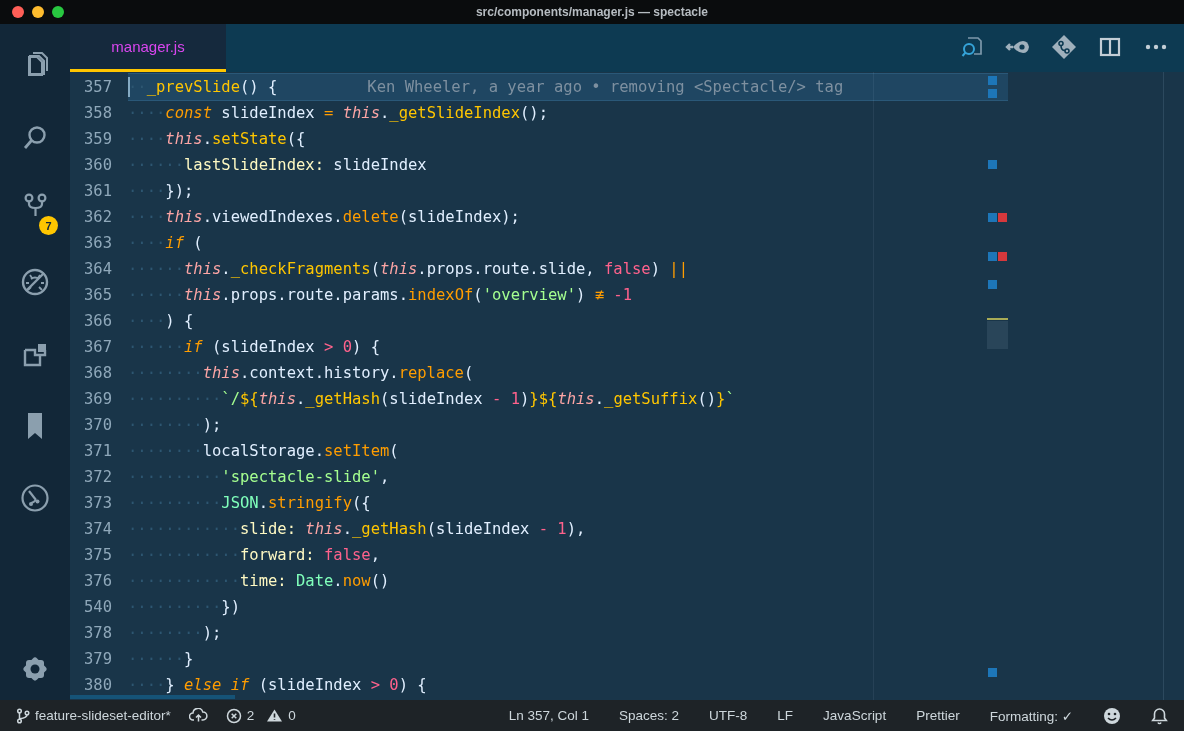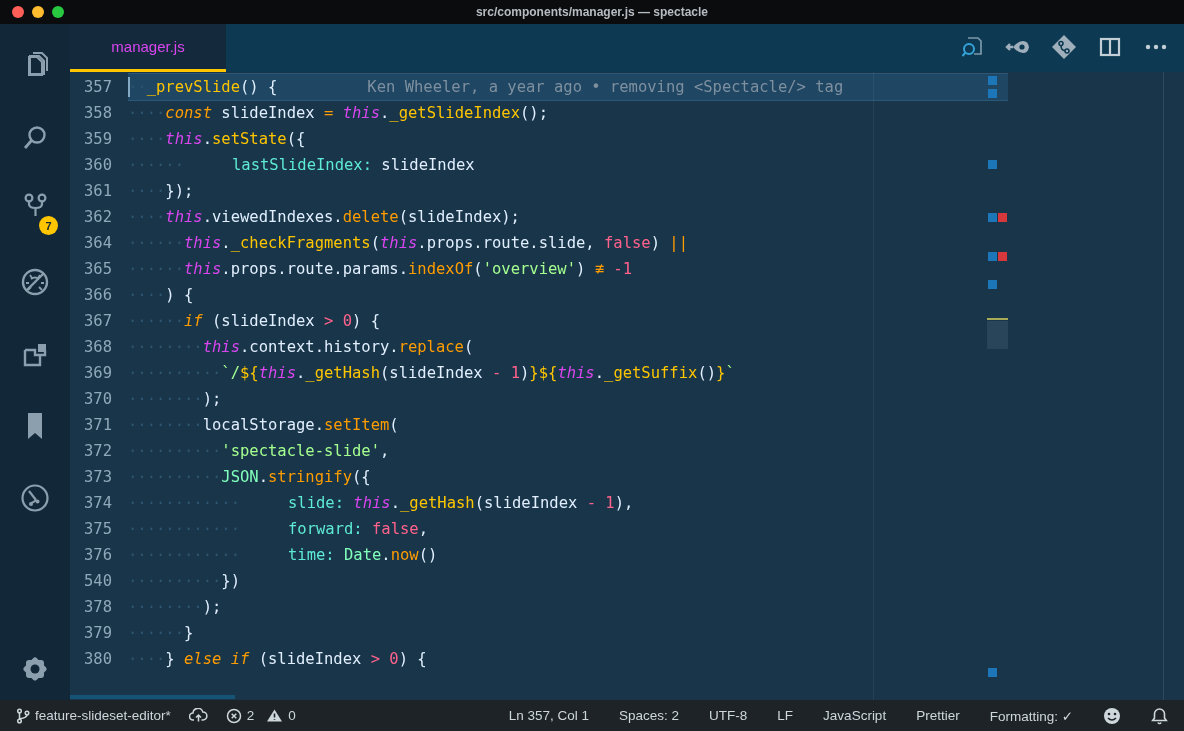--- a/index.html
+++ b/index.html
@@ -38,25 +38,25 @@
   .gutter { width:42px; text-align:right; color:#8fa8ba; flex:none; }
   .codeln { flex:1; margin-left:16px; position:relative; }
   .row.current .codeln { background:#1f4662; box-shadow:0 -1px 0 #2a5878, 0 1px 0 #2a5878; }
   .caret { position:absolute; left:0; top:3px; width:2px; height:20px; background:#9ec3dc; opacity:.8; }
 
   .tk-pl { color:#e1efff; }
   .tk-fn { color:#ffc600; }
   .tk-kw { color:#ff9d00; font-style:italic; }
   .tk-op { color:#ff9d00; }
   .tk-bi { color:#ff9d00; }
-  .tk-th { color:#d946ef; font-style:italic; }
+  .tk-th { color:#fca5a5; font-style:italic; }
   .tk-num { color:#ff628c; }
   .tk-str { color:#a5ff90; }
   .tk-cls { color:#80ffbb; }
-  .tk-key { color:#5eead4;margin-left:48px; }
+  .tk-key { color:#fef9c3; }
   .tk-ws { color:#2d5671; }
   .tk-gl { color:#7e90a0; margin-left:90px; }
 
   .ruler { position:absolute; top:0; height:628px; width:1px; background:rgba(190,220,245,0.08); }
   .ruler.r80 { left:803px; } .ruler.r110 { left:1093px; background:rgba(190,220,245,0.12); }
 
   .overview { position:absolute; right:0; top:0; width:21px; height:628px; }
   .ov-mark { position:absolute; width:9px; height:9px; }
   .ov-blue { left:1px; background:#1d76b8; }
   .ov-red { left:11px; background:#d6383c; }
@@ -187,20 +187,21 @@
 </div>
 
 <div class="editor">
   <div id="code-lines">
       <div class="row current"><div class="gutter">357</div><div class="codeln"><span class="caret"></span><span class="tk-ws">··</span><span class="tk-fn">_prevSlide</span><span class="tk-pl">() {</span><span class="tk-gl">Ken Wheeler, a year ago • removing &lt;Spectacle/&gt; tag</span></div></div>
       <div class="row"><div class="gutter">358</div><div class="codeln"><span class="tk-ws">····</span><span class="tk-kw">const</span><span class="tk-pl"> slideIndex </span><span class="tk-op">=</span><span class="tk-pl"> </span><span class="tk-th">this</span><span class="tk-pl">.</span><span class="tk-fn">_getSlideIndex</span><span class="tk-pl">();</span></div></div>
       <div class="row"><div class="gutter">359</div><div class="codeln"><span class="tk-ws">····</span><span class="tk-th">this</span><span class="tk-pl">.</span><span class="tk-fn">setState</span><span class="tk-pl">({</span></div></div>
       <div class="row"><div class="gutter">360</div><div class="codeln"><span class="tk-ws">······</span><span class="tk-key">lastSlideIndex:</span><span class="tk-pl"> slideIndex</span></div></div>
       <div class="row"><div class="gutter">361</div><div class="codeln"><span class="tk-ws">····</span><span class="tk-pl">});</span></div></div>
       <div class="row"><div class="gutter">362</div><div class="codeln"><span class="tk-ws">····</span><span class="tk-th">this</span><span class="tk-pl">.viewedIndexes.</span><span class="tk-bi">delete</span><span class="tk-pl">(slideIndex);</span></div></div>
+      <div class="row"><div class="gutter">363</div><div class="codeln"><span class="tk-ws">····</span><span class="tk-kw">if</span><span class="tk-pl"> (</span></div></div>
       <div class="row"><div class="gutter">364</div><div class="codeln"><span class="tk-ws">······</span><span class="tk-th">this</span><span class="tk-pl">.</span><span class="tk-fn">_checkFragments</span><span class="tk-pl">(</span><span class="tk-th">this</span><span class="tk-pl">.props.route.slide, </span><span class="tk-num">false</span><span class="tk-pl">) </span><span class="tk-op">||</span></div></div>
       <div class="row"><div class="gutter">365</div><div class="codeln"><span class="tk-ws">······</span><span class="tk-th">this</span><span class="tk-pl">.props.route.params.</span><span class="tk-bi">indexOf</span><span class="tk-pl">(</span><span class="tk-str">'overview'</span><span class="tk-pl">) </span><span class="tk-op">≢</span><span class="tk-pl"> </span><span class="tk-num">-1</span></div></div>
       <div class="row"><div class="gutter">366</div><div class="codeln"><span class="tk-ws">····</span><span class="tk-pl">) {</span></div></div>
       <div class="row"><div class="gutter">367</div><div class="codeln"><span class="tk-ws">······</span><span class="tk-kw">if</span><span class="tk-pl"> (slideIndex </span><span class="tk-num">&gt;</span><span class="tk-pl"> </span><span class="tk-num">0</span><span class="tk-pl">) {</span></div></div>
       <div class="row"><div class="gutter">368</div><div class="codeln"><span class="tk-ws">········</span><span class="tk-th">this</span><span class="tk-pl">.context.history.</span><span class="tk-bi">replace</span><span class="tk-pl">(</span></div></div>
       <div class="row"><div class="gutter">369</div><div class="codeln"><span class="tk-ws">··········</span><span class="tk-str">`/</span><span class="tk-fn">${</span><span class="tk-th">this</span><span class="tk-pl">.</span><span class="tk-fn">_getHash</span><span class="tk-pl">(slideIndex </span><span class="tk-num">-</span><span class="tk-pl"> </span><span class="tk-num">1</span><span class="tk-pl">)</span><span class="tk-fn">}</span><span class="tk-fn">${</span><span class="tk-th">this</span><span class="tk-pl">.</span><span class="tk-fn">_getSuffix</span><span class="tk-pl">()</span><span class="tk-fn">}</span><span class="tk-str">`</span></div></div>
       <div class="row"><div class="gutter">370</div><div class="codeln"><span class="tk-ws">········</span><span class="tk-pl">);</span></div></div>
       <div class="row"><div class="gutter">371</div><div class="codeln"><span class="tk-ws">········</span><span class="tk-pl">localStorage.</span><span class="tk-bi">setItem</span><span class="tk-pl">(</span></div></div>
       <div class="row"><div class="gutter">372</div><div class="codeln"><span class="tk-ws">··········</span><span class="tk-str">'spectacle-slide'</span><span class="tk-pl">,</span></div></div>
       <div class="row"><div class="gutter">373</div><div class="codeln"><span class="tk-ws">··········</span><span class="tk-cls">JSON</span><span class="tk-pl">.</span><span class="tk-bi">stringify</span><span class="tk-pl">({</span></div></div>

